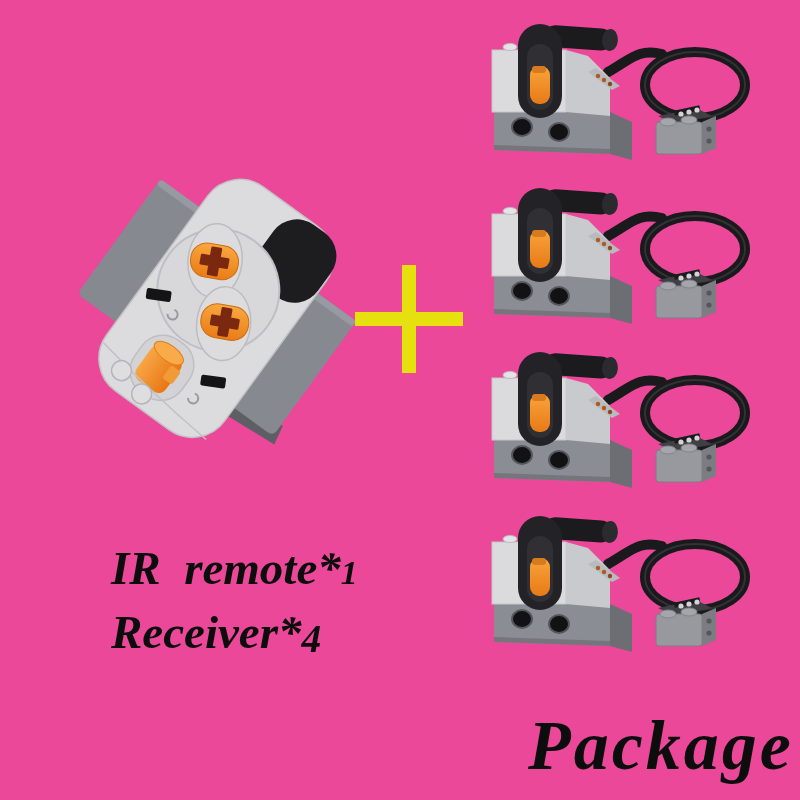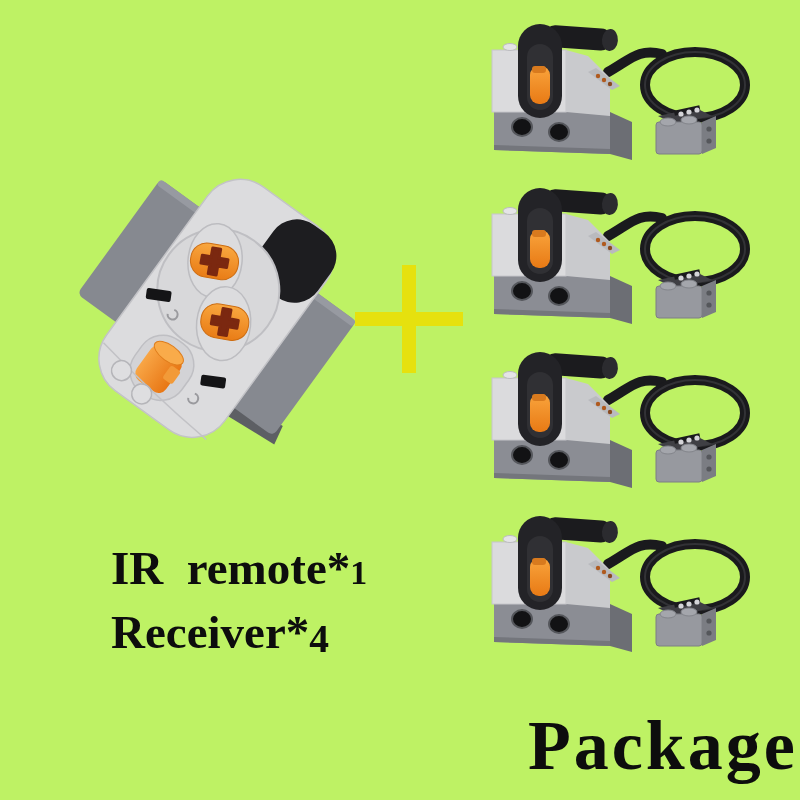--- a/index.html
+++ b/index.html
@@ -34,21 +34,21 @@
   .caption-receiver{left:64px;top:562px;font-size:47px;}
   .caption-package{left:446px;top:641px;font-size:70px;letter-spacing:3px;}
   
   .digit{display:inline-block;}
   .digit-1{font-size:0.72em;}
   .digit-4{font-size:0.84em;position:relative;top:0.10em;}
 </style>
 </head>
 <body>
 
-<div class="stage" style="background: #bef264;">
+<div class="stage" style="background: #ec4899; font-style: italic;">
 
   <div class="remote-wrap">
     <svg viewBox="-40 0 250 260">
       <defs>
         <linearGradient id="og" x1="0" y1="0" x2="0" y2="1">
           <stop offset="0" stop-color="#f9a73f"></stop>
             <stop offset="1" stop-color="#e97c16"></stop>
         </linearGradient>
         <linearGradient id="og2" x1="0" y1="0" x2="1" y2="0">
           <stop offset="0" stop-color="#f8a646"></stop>

